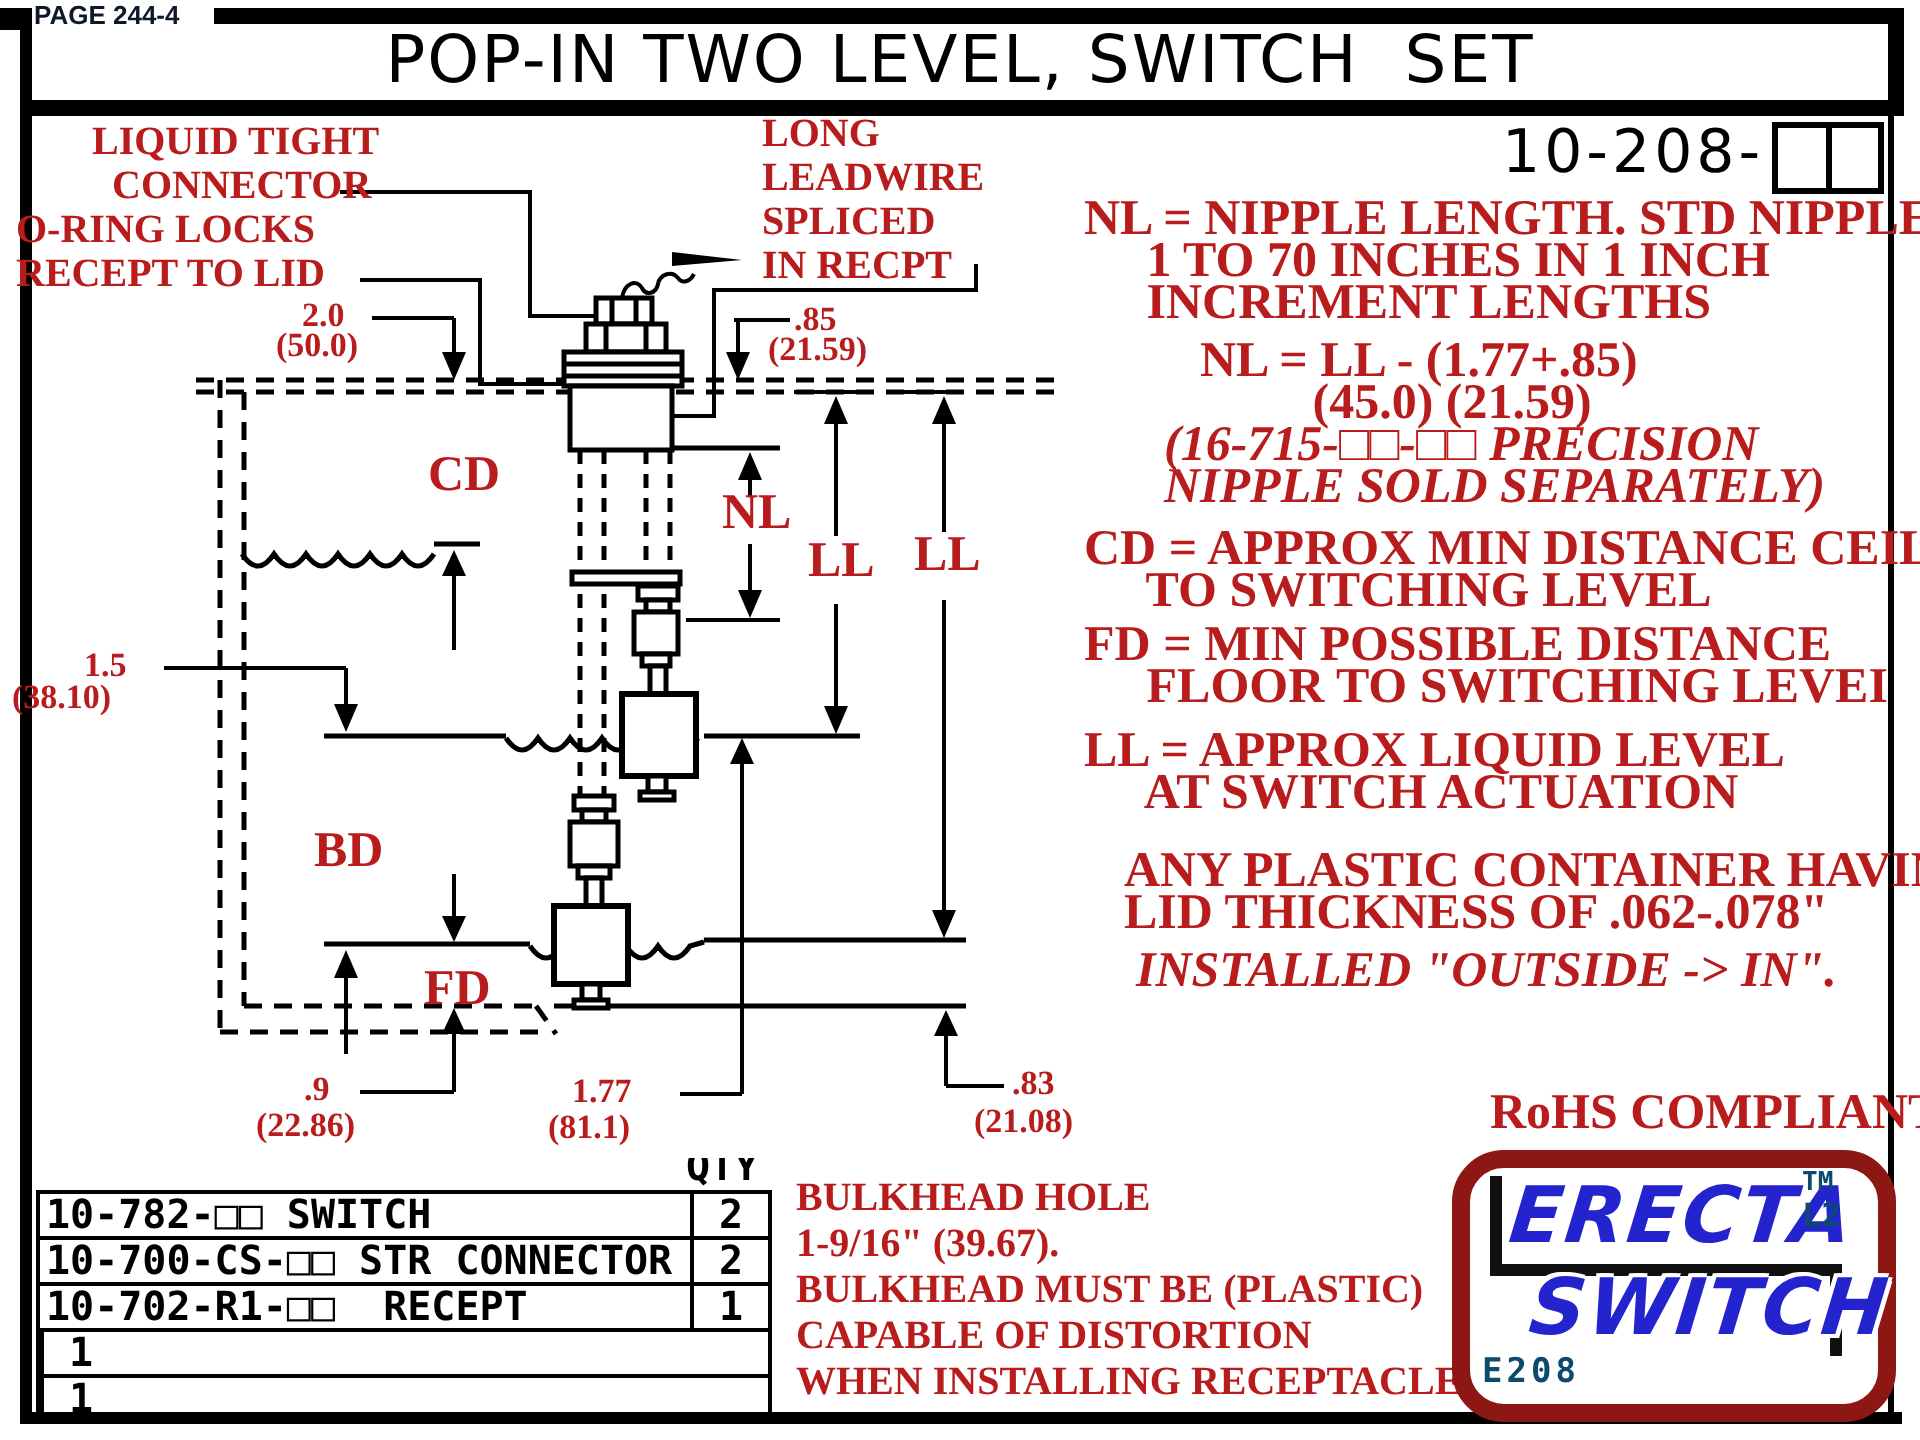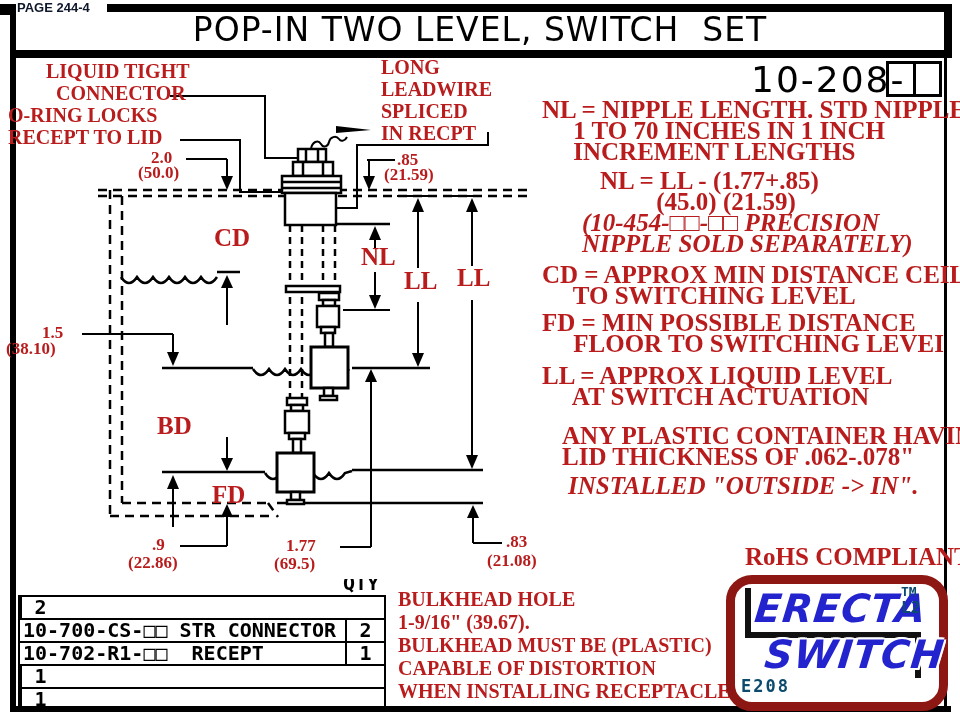--- a/index.html
+++ b/index.html
@@ -11,21 +11,21 @@
   .t20{font-size:25px;line-height:21px;}
   .t22{font-size:20px;line-height:22px;}
   .t17{font-size:17px;line-height:18px;}
   .t23{font-size:20px;line-height:23px;}
   .ital{font-style:italic;}
   .page-label{position:absolute;left:17px;top:0px;font-family:"Liberation Sans",sans-serif;
         font-size:13px;font-weight:bold;color:#0f172a;}
   .title{position:absolute;left:0;right:0;top:10px;text-align:center;
         font-family:"DejaVu Sans",sans-serif;font-size:33px;letter-spacing:1px;white-space:pre;}
   .partnum{position:absolute;left:751px;top:59px;font-family:"DejaVu Sans",sans-serif;
-        font-size:36px;letter-spacing:2px;}
+        font-size:30px;letter-spacing:2px;}
   .domino{position:absolute;left:886px;top:61px;width:50px;height:30px;border:3px solid #000;
         display:flex;}
   .domino .cell{flex:1;}
   .domino .cell:first-child{border-right:3px solid #000;}
   
   .clip-hdr{position:absolute;left:18px;top:579px;width:370px;height:16px;overflow:hidden;}
   .clip-hdr span{position:absolute;top:-8px;font-family:"DejaVu Sans Mono",monospace;
         font-weight:bold;font-size:20px;white-space:pre;}
   .comp-table{position:absolute;left:18px;top:595px;width:368px;border:2px solid #000;
         box-sizing:border-box;}
@@ -203,55 +203,56 @@
 
 <div class="mono t17" style="left:151px;top:149px;">2.0</div>
 <div class="mono t17" style="left:138px;top:164px;">(50.0)</div>
 <div class="mono t17" style="left:397px;top:151px;">.85</div>
 <div class="mono t17" style="left:384px;top:166px;">(21.59)</div>
 <div class="mono t17" style="left:42px;top:324px;">1.5</div>
 <div class="mono t17" style="left:6px;top:340px;">(38.10)</div>
 <div class="mono t17" style="left:152px;top:536px;">.9</div>
 <div class="mono t17" style="left:128px;top:554px;">(22.86)</div>
 <div class="mono t17" style="left:286px;top:537px;">1.77</div>
-<div class="mono t17" style="left:274px;top:555px;">(69.5)</div>
+<div class="mono t17" style="left:274px;top:555px;">(81.1)</div>
 <div class="mono t17" style="left:506px;top:533px;">.83</div>
 <div class="mono t17" style="left:487px;top:552px;">(21.08)</div>
 
 <div class="mono t20" style="left:214px;top:227px;">CD</div>
 <div class="mono t20" style="left:157px;top:415px;">BD</div>
 <div class="mono t20" style="left:212px;top:484px;">FD</div>
 <div class="mono t20" style="left:361px;top:246px;">NL</div>
 <div class="mono t20" style="left:404px;top:270px;">LL</div>
 <div class="mono t20" style="left:457px;top:267px;">LL</div>
 
 <div class="mono t20" style="left:542px;top:99px;">NL = NIPPLE LENGTH. STD NIPPLES
      1 TO 70 INCHES IN 1 INCH
      INCREMENT LENGTHS</div>
 <div class="mono t20" style="left:600px;top:170px;">NL = LL - (1.77+.85)
          (45.0) (21.59)</div>
-<div class="mono t20 ital" style="left:582px;top:212px;">(10-454-□□-□□ PRECISION
+<div class="mono t20 ital" style="left:582px;top:212px;">(16-715-□□-□□ PRECISION
 NIPPLE SOLD SEPARATELY)</div>
 <div class="mono t20" style="left:542px;top:264px;">CD = APPROX MIN DISTANCE CEILING
      TO SWITCHING LEVEL</div>
 <div class="mono t20" style="left:542px;top:312px;">FD = MIN POSSIBLE DISTANCE
      FLOOR TO SWITCHING LEVEI</div>
 <div class="mono t20" style="left:542px;top:365px;">LL = APPROX LIQUID LEVEL
      AT SWITCH ACTUATION</div>
 <div class="mono t20" style="left:562px;top:425px;">ANY PLASTIC CONTAINER HAVING
 LID THICKNESS OF .062-.078"</div>
 <div class="mono t20 ital" style="left:568px;top:475px;">INSTALLED "OUTSIDE -&gt; IN".</div>
 <div class="mono t20" style="left:745px;top:546px;">RoHS COMPLIANT</div>
 
 <div class="clip-hdr">
   <span style="left:325px;">QTY</span>
 </div>
 
 <div class="comp-table">
   <div class="comp-row">
+    <div class="part">10-782-□□ SWITCH</div>
     <div class="qty">2</div>
   </div>
   <div class="comp-row">
     <div class="part">10-700-CS-□□ STR CONNECTOR</div>
     <div class="qty">2</div>
   </div>
   <div class="comp-row">
     <div class="part">10-702-R1-□□  RECEPT</div>
     <div class="qty">1</div>
   </div>

